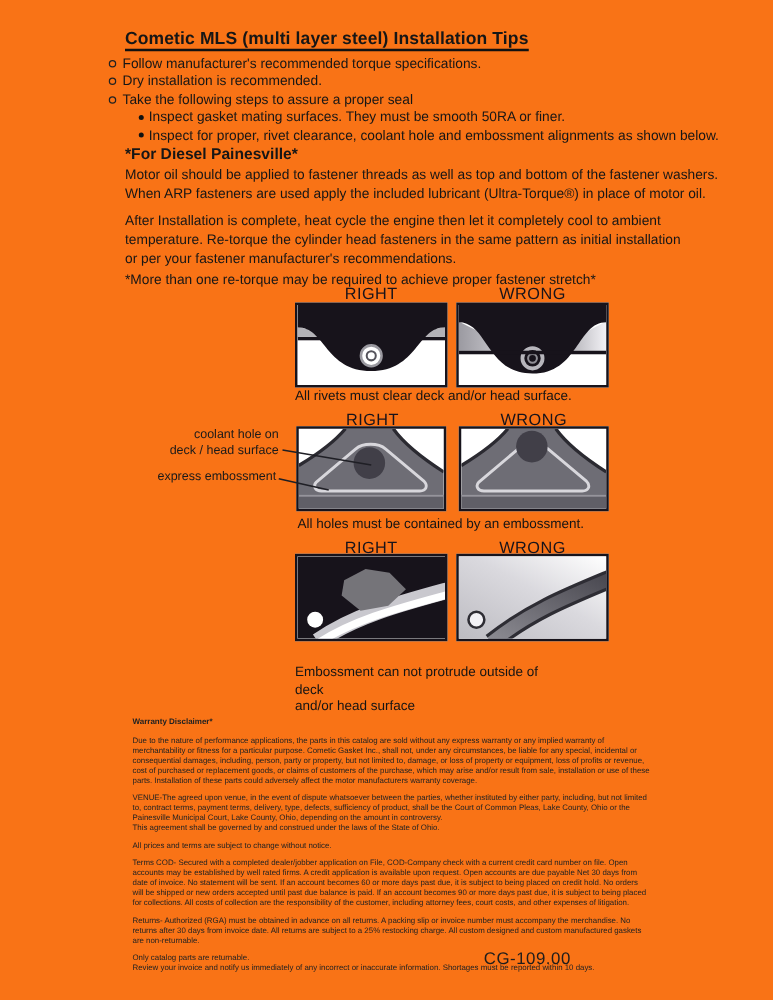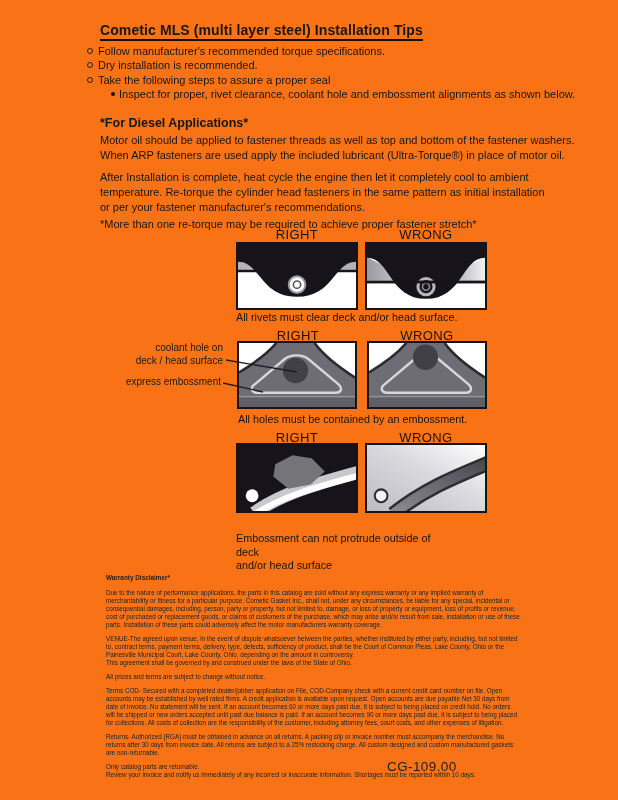--- a/index.html
+++ b/index.html
@@ -52,25 +52,29 @@
     <div class="b-row">
       <span class="b-mark"></span>
       <span>Dry installation is recommended.</span>
     </div>
     <div class="b-row">
       <span class="b-mark"></span>
       <span>Take the following steps to assure a proper seal</span>
     </div>
     <div class="sb-row">
       <span class="sb-mark"></span>
+      <span>Inspect gasket mating surfaces.  They must be smooth 50RA or finer.</span>
+    </div>
+    <div class="sb-row">
+      <span class="sb-mark"></span>
       <span>Inspect for proper, rivet clearance, coolant hole and embossment alignments as shown below.</span>
     </div>
   </div>
 
-  <div class="abs h2">*For Diesel Applications*</div>
+  <div class="abs h2">*For Diesel Painesville*</div>
   <div class="abs para" style="top:133px">Motor oil should be applied to fastener threads as well as top and bottom of the fastener washers.
 When ARP fasteners are used apply the included lubricant (Ultra-Torque®) in place of motor oil.</div>
   <div class="abs para" style="top:170px">After Installation is complete, heat cycle the engine then let it completely cool to ambient
 temperature. Re-torque the cylinder head fasteners in the same pattern as initial installation
 or per your fastener manufacturer's recommendations.</div>
   <div class="abs para" style="top:217px">*More than one re-torque may be required to achieve proper fastener stretch*</div>
 
   <div class="abs fig-label" style="left:236px;top:227px">RIGHT</div>
   <div class="abs fig-label" style="left:365px;top:227px">WRONG</div>
 

